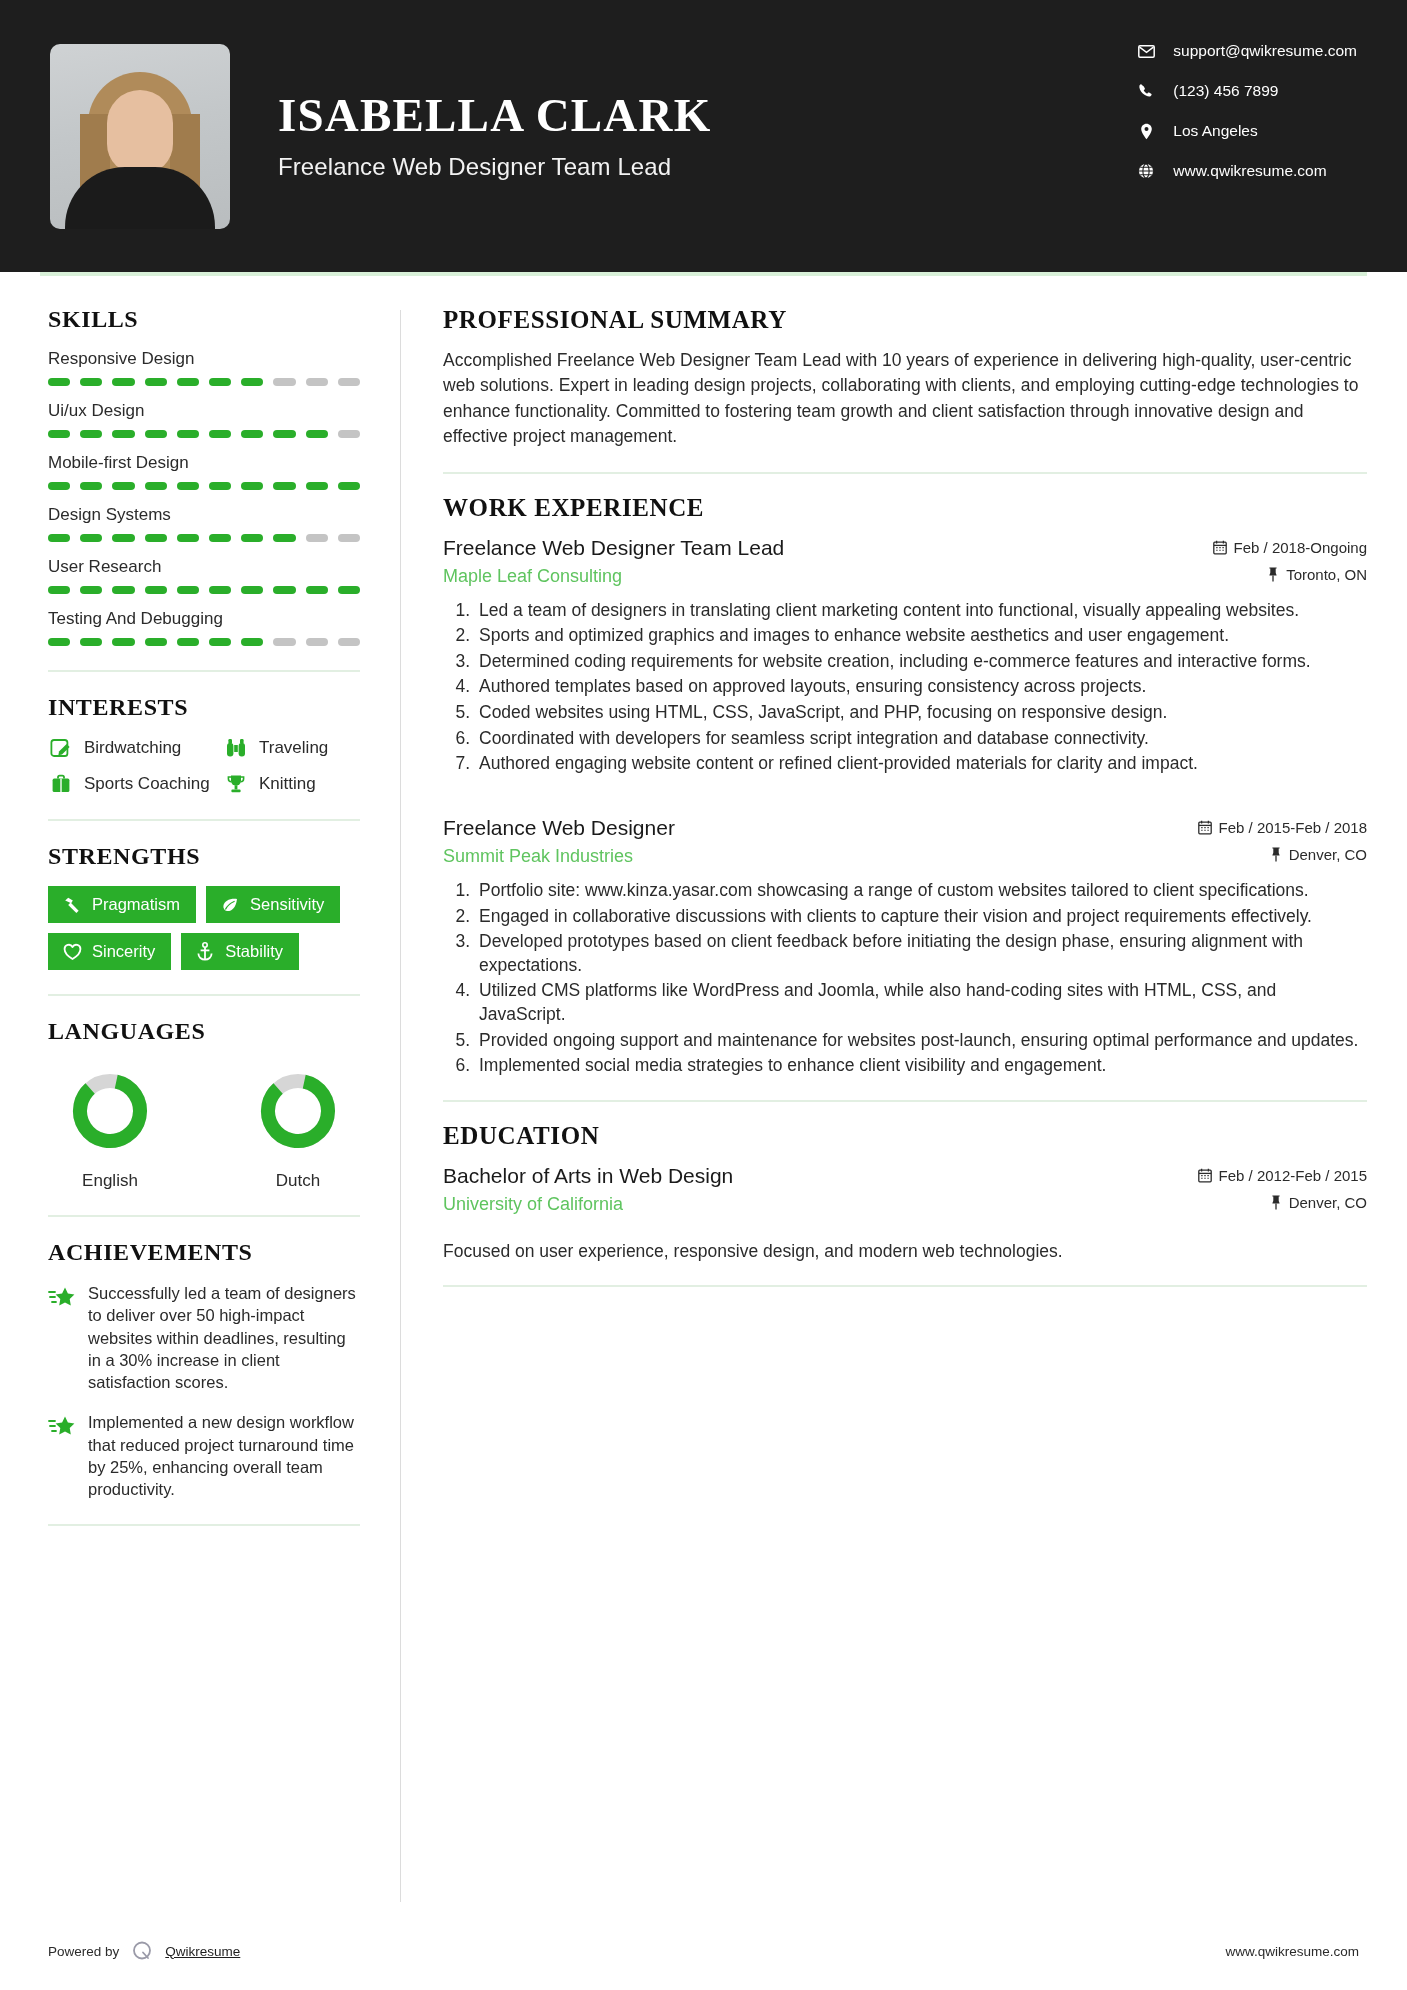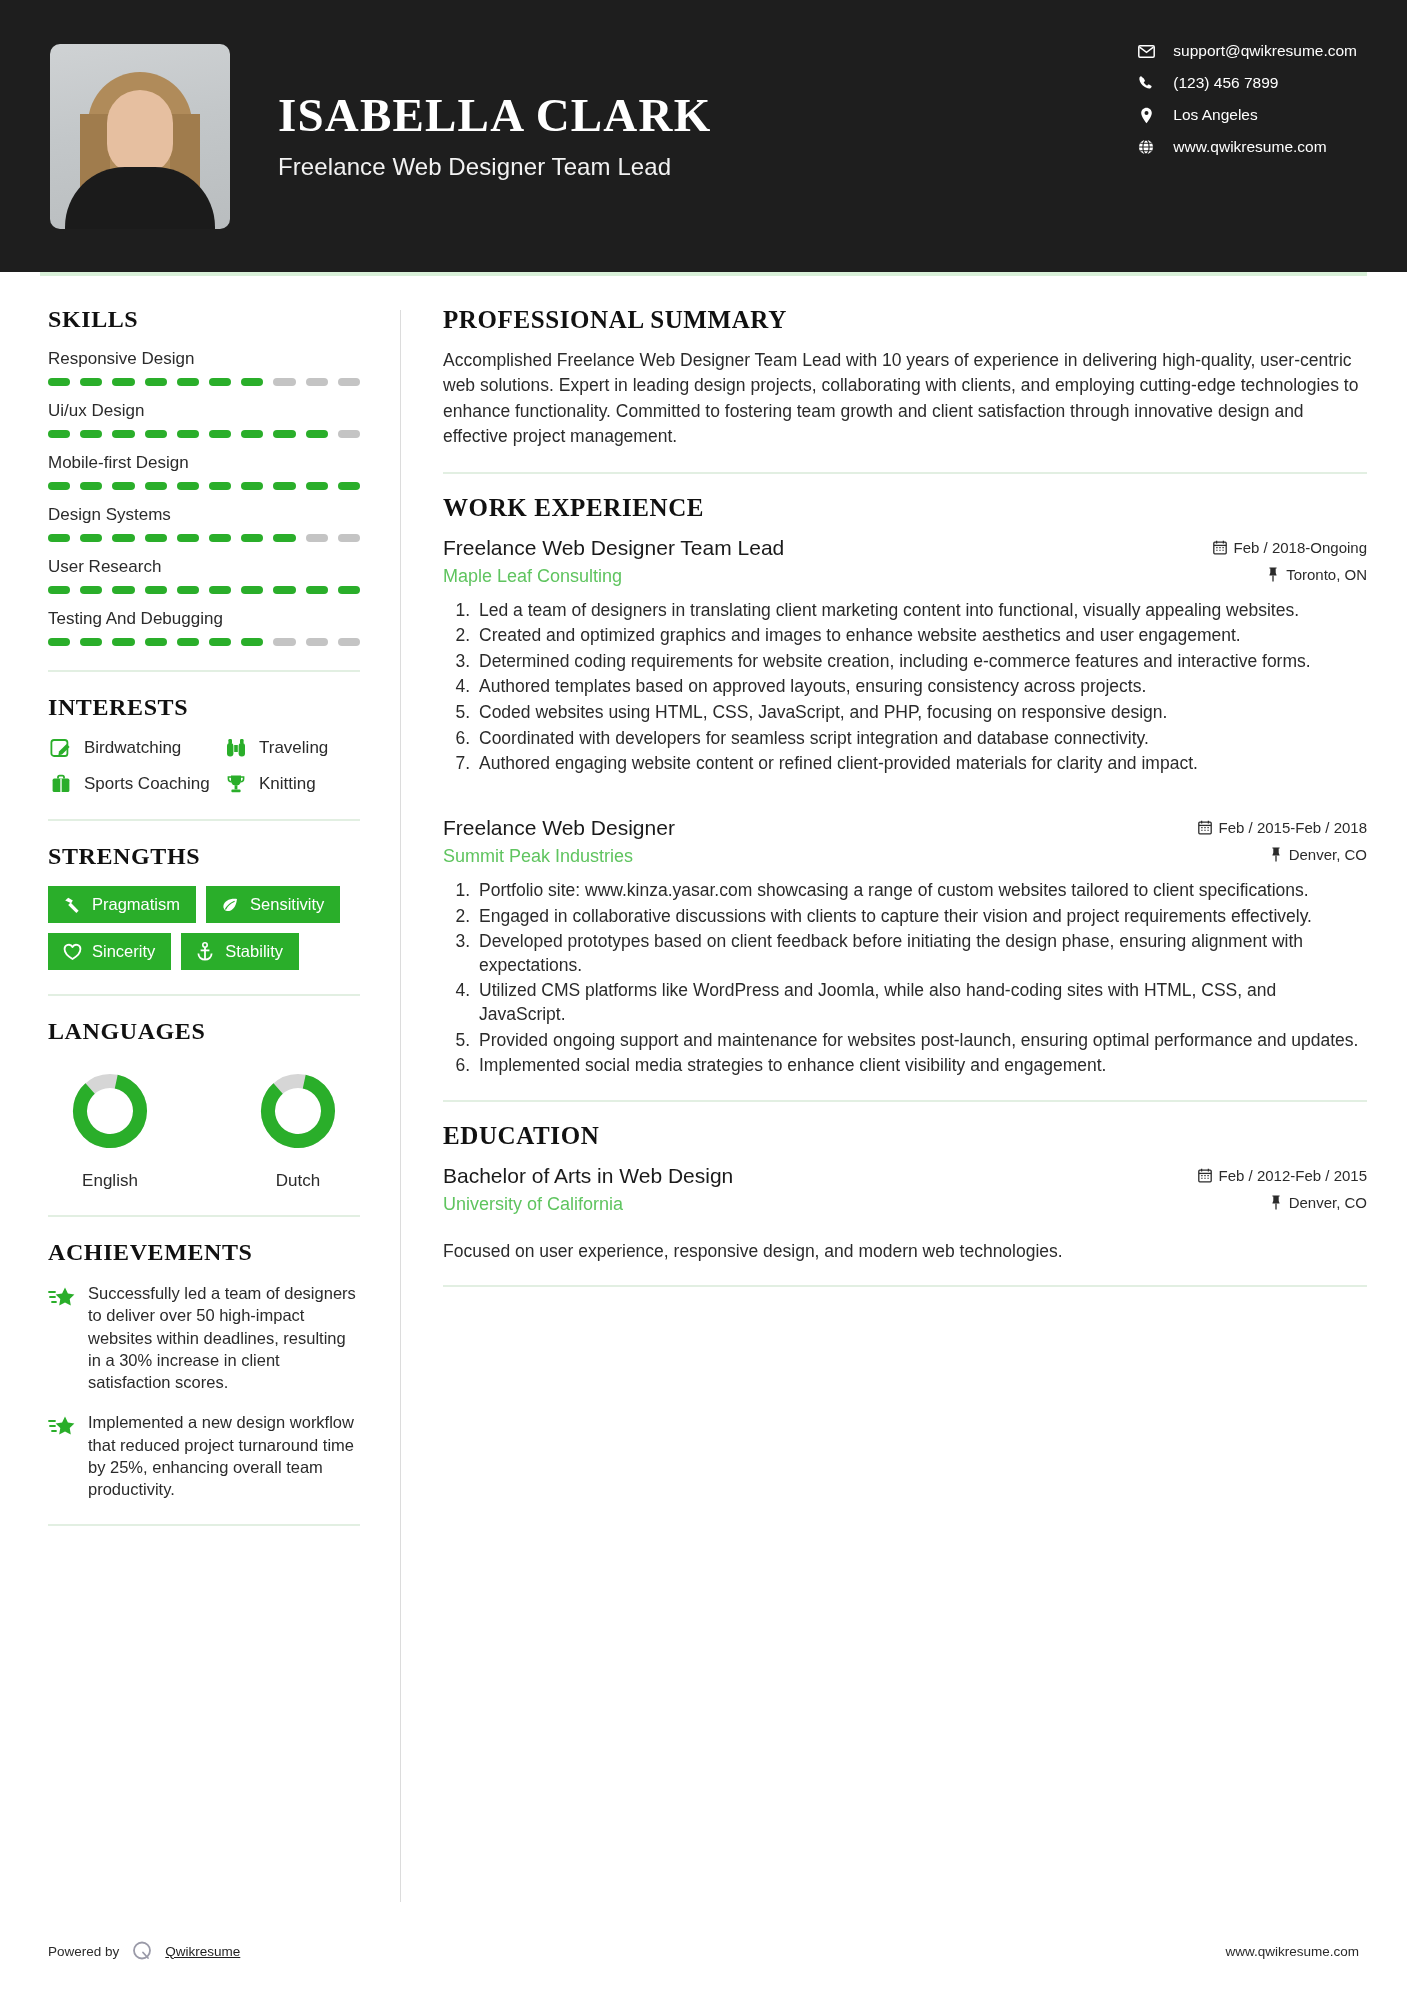--- a/index.html
+++ b/index.html
@@ -96,21 +96,21 @@
     color: #f2f2f2;
     font-weight: 400;
     letter-spacing: 0.1px;
   }
   .contact-list {
     flex: 0 0 auto;
     align-self: flex-start;
     margin-top: 42px;
     display: flex;
     flex-direction: column;
-    gap: 14px;
+    gap: 22px;
   }
   .contact-row {
     display: flex;
     align-items: center;
     color: #ffffff;
     font-size: 15.5px;
   }
   .contact-row .ic {
     width: 22px;
     margin-right: 16px;
@@ -673,21 +673,21 @@
                     <svg width="12" height="15" viewBox="0 0 12 15">
                       <path d="M6 14.4V8.6" stroke="#2b2b2b" stroke-width="1.3"></path>
                       <path d="M2.4 8.6h7.2c0-1.5-.9-2.1-.9-3.2V1.6h.9V.6H2.4v1h.9v3.8c0 1.1-.9 1.7-.9 3.2z" fill="#2b2b2b"></path>
                     </svg>
                   </span>
                   <span>Toronto, ON</span>
                 </div>
               </div>
               <ol class="bullets">
                 <li>Led a team of designers in translating client marketing content into functional, visually appealing websites.</li>
-                <li>Created and optimized graphics and images to enhance website aesthetics and user engagement.</li>
+                <li>Sports and optimized graphics and images to enhance website aesthetics and user engagement.</li>
                 <li>Determined coding requirements for website creation, including e-commerce features and interactive forms.</li>
                 <li>Authored templates based on approved layouts, ensuring consistency across projects.</li>
                 <li>Coded websites using HTML, CSS, JavaScript, and PHP, focusing on responsive design.</li>
                 <li>Coordinated with developers for seamless script integration and database connectivity.</li>
                 <li>Authored engaging website content or refined client-provided materials for clarity and impact.</li>
               </ol>
             </div>
             <div class="entry-gap"></div>
             <div class="entry">
               <div class="entry-head">

